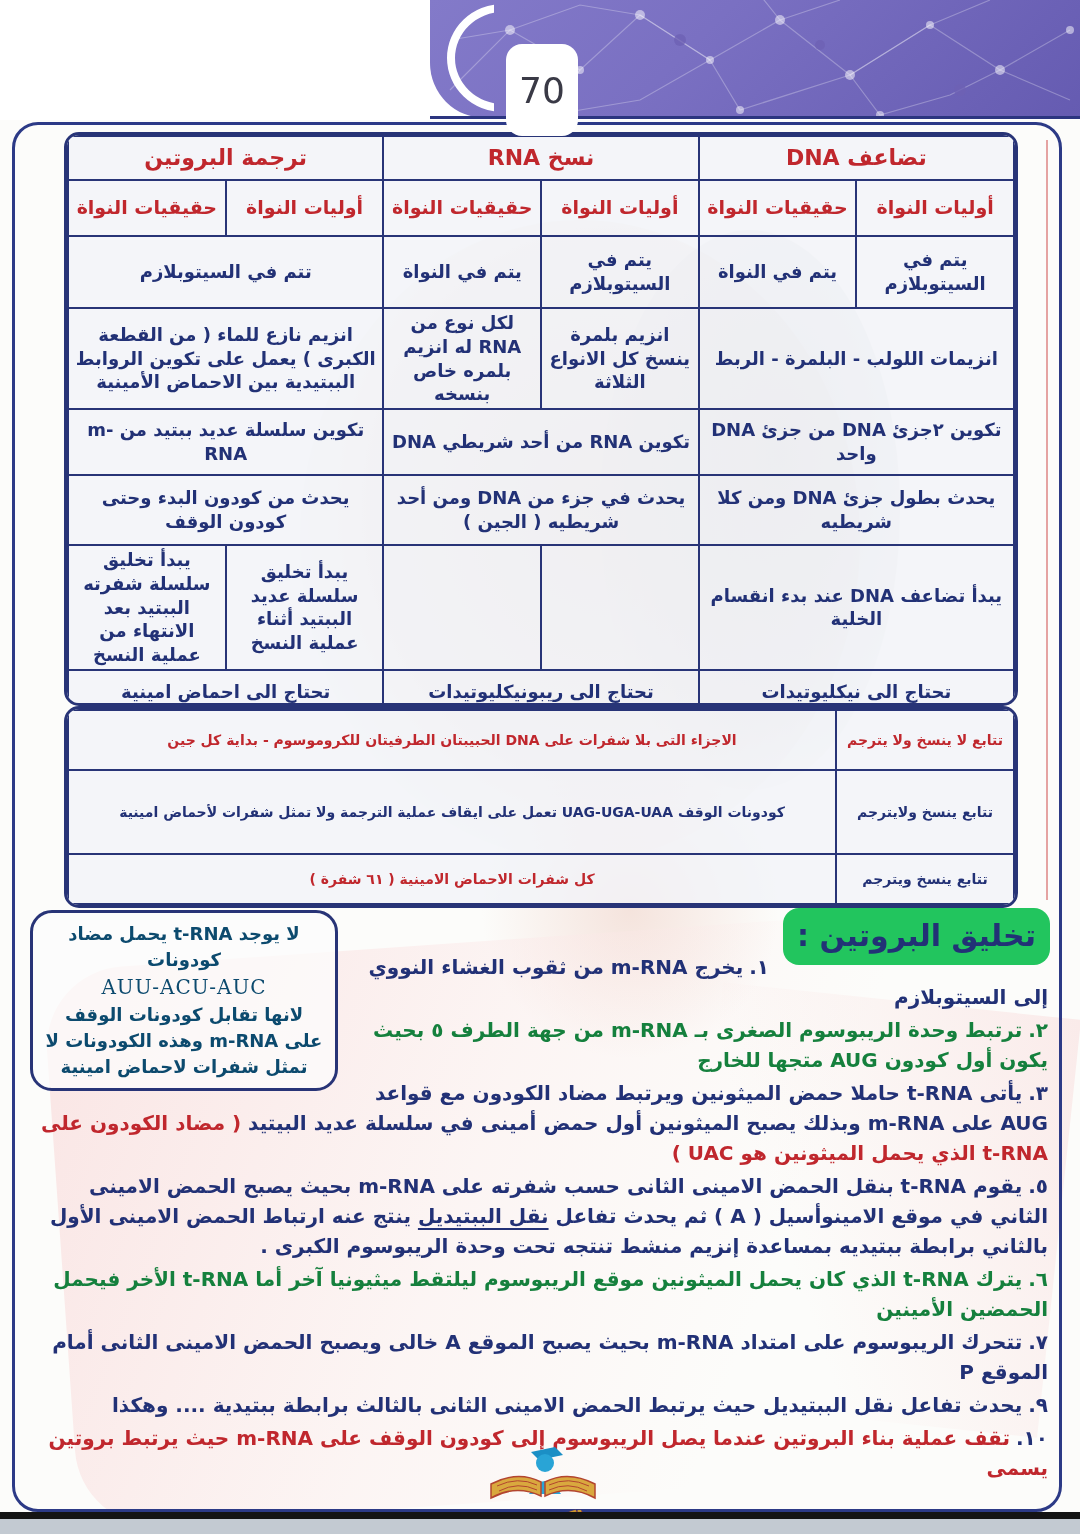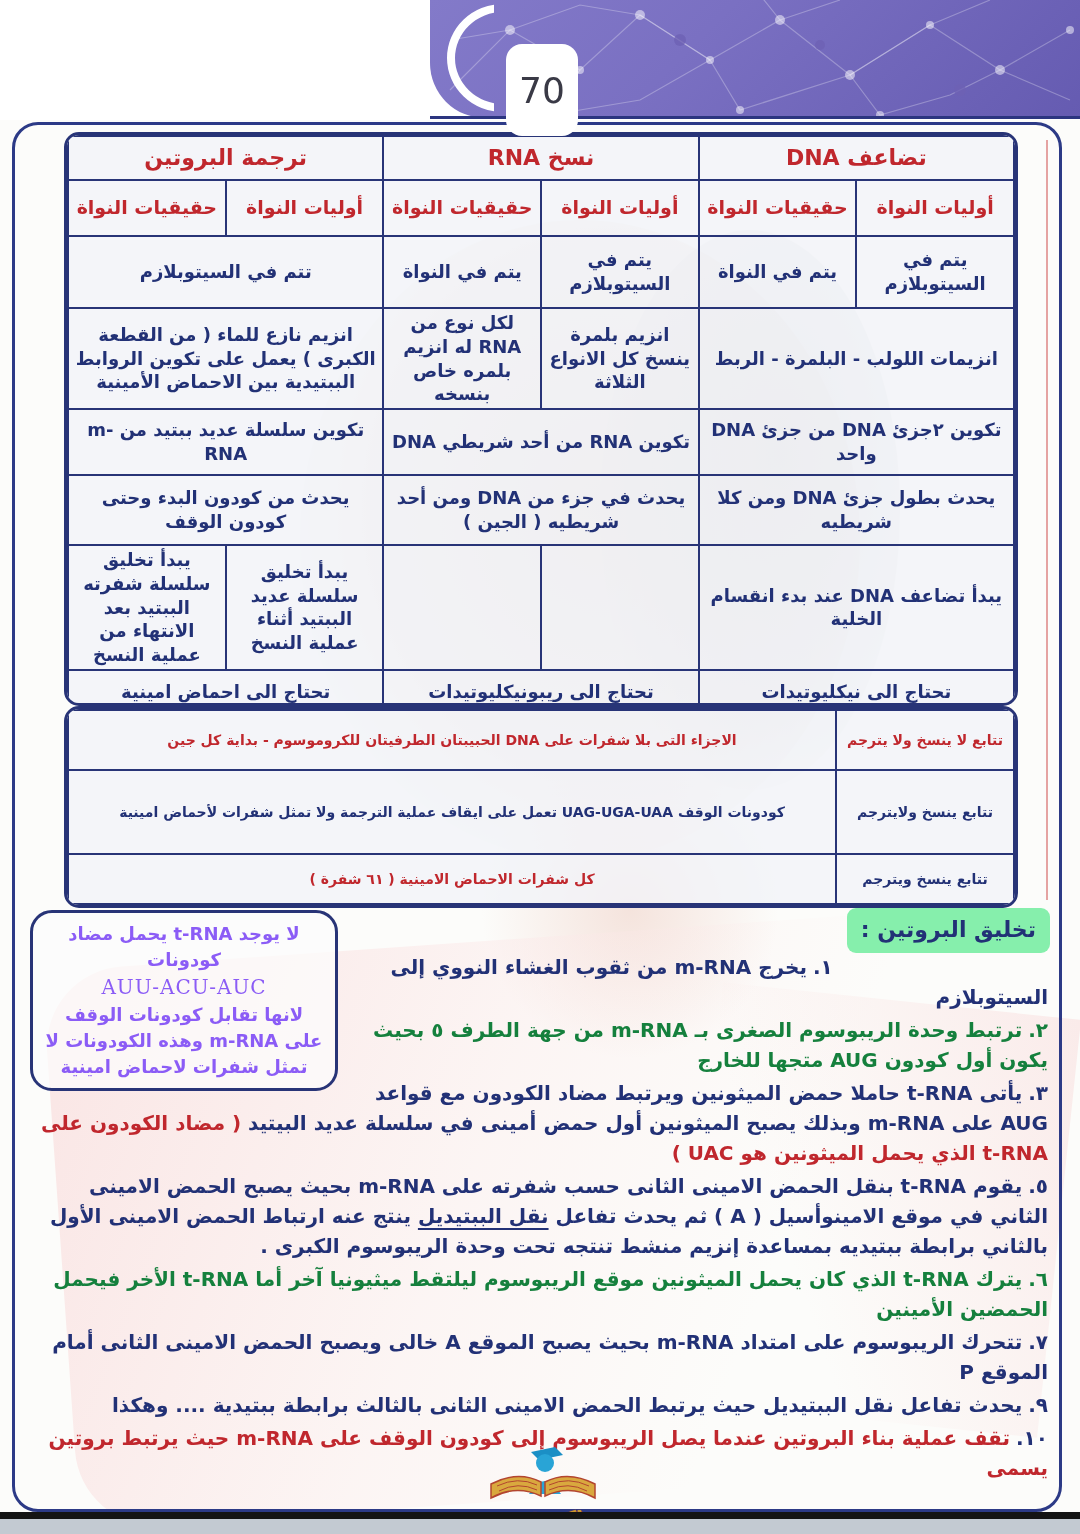--- a/index.html
+++ b/index.html
@@ -44,24 +44,24 @@
         color:#223176;font-size:18px;line-height:1.32;font-weight:bold;background:rgba(240,242,247,0.55);}
   th{color:#c0272d;font-size:22px;}
   .subh{color:#c0272d;font-size:19px;}
   #tbl1{left:64px;top:132px;width:948px;height:568px;}
   #tbl2{left:64px;top:706px;width:948px;height:196px;}
   #tbl2 td{font-size:14px;}
   .c-red{color:#c0272d !important;}
   .c-blue{color:#223176 !important;}
   
   .syn{position:absolute;left:26px;top:906px;width:1028px;z-index:2;color:#223176;font-size:20px;line-height:1.5;}
-  .syn-badge{display:block;float:right;background:#86efac;color:#223176;font-size:22px;border-radius:9px;
+  .syn-badge{display:block;float:right;background:#22c55e;color:#223176;font-size:30px;border-radius:16px;
              padding:5px 14px 7px;margin:2px 4px 8px 14px;}
   .trna-box{float:left;width:282px;border:3px solid #283477;border-radius:22px;background:rgba(252,252,252,0.75);
-            padding:8px 10px;margin:4px 14px 10px 4px;text-align:center;font-size:18px;line-height:1.45;color:#8b5cf6;}
+            padding:8px 10px;margin:4px 14px 10px 4px;text-align:center;font-size:18px;line-height:1.45;color:#0c4a6e;}
   .trna-box .lat{font-family:"DejaVu Serif",serif;font-weight:normal;font-size:20px;letter-spacing:1px;}
   ol.points{list-style:none;margin:0;padding:46px 6px 0 6px;}
   ol.points li{margin:0 0 3px 0;}
   ol.points li .num{margin-left:6px;}
   li[data-color="red"]{color:#15803d;}
   li[data-color="blue"]{color:#223176;}
   .seg-red{color:#c0272d;}
   .seg-u{text-decoration:underline;text-decoration-thickness:2px;text-underline-offset:5px;}
   
   .logo{position:absolute;left:483px;top:1446px;width:120px;height:78px;z-index:3;text-align:center;direction:ltr;}

